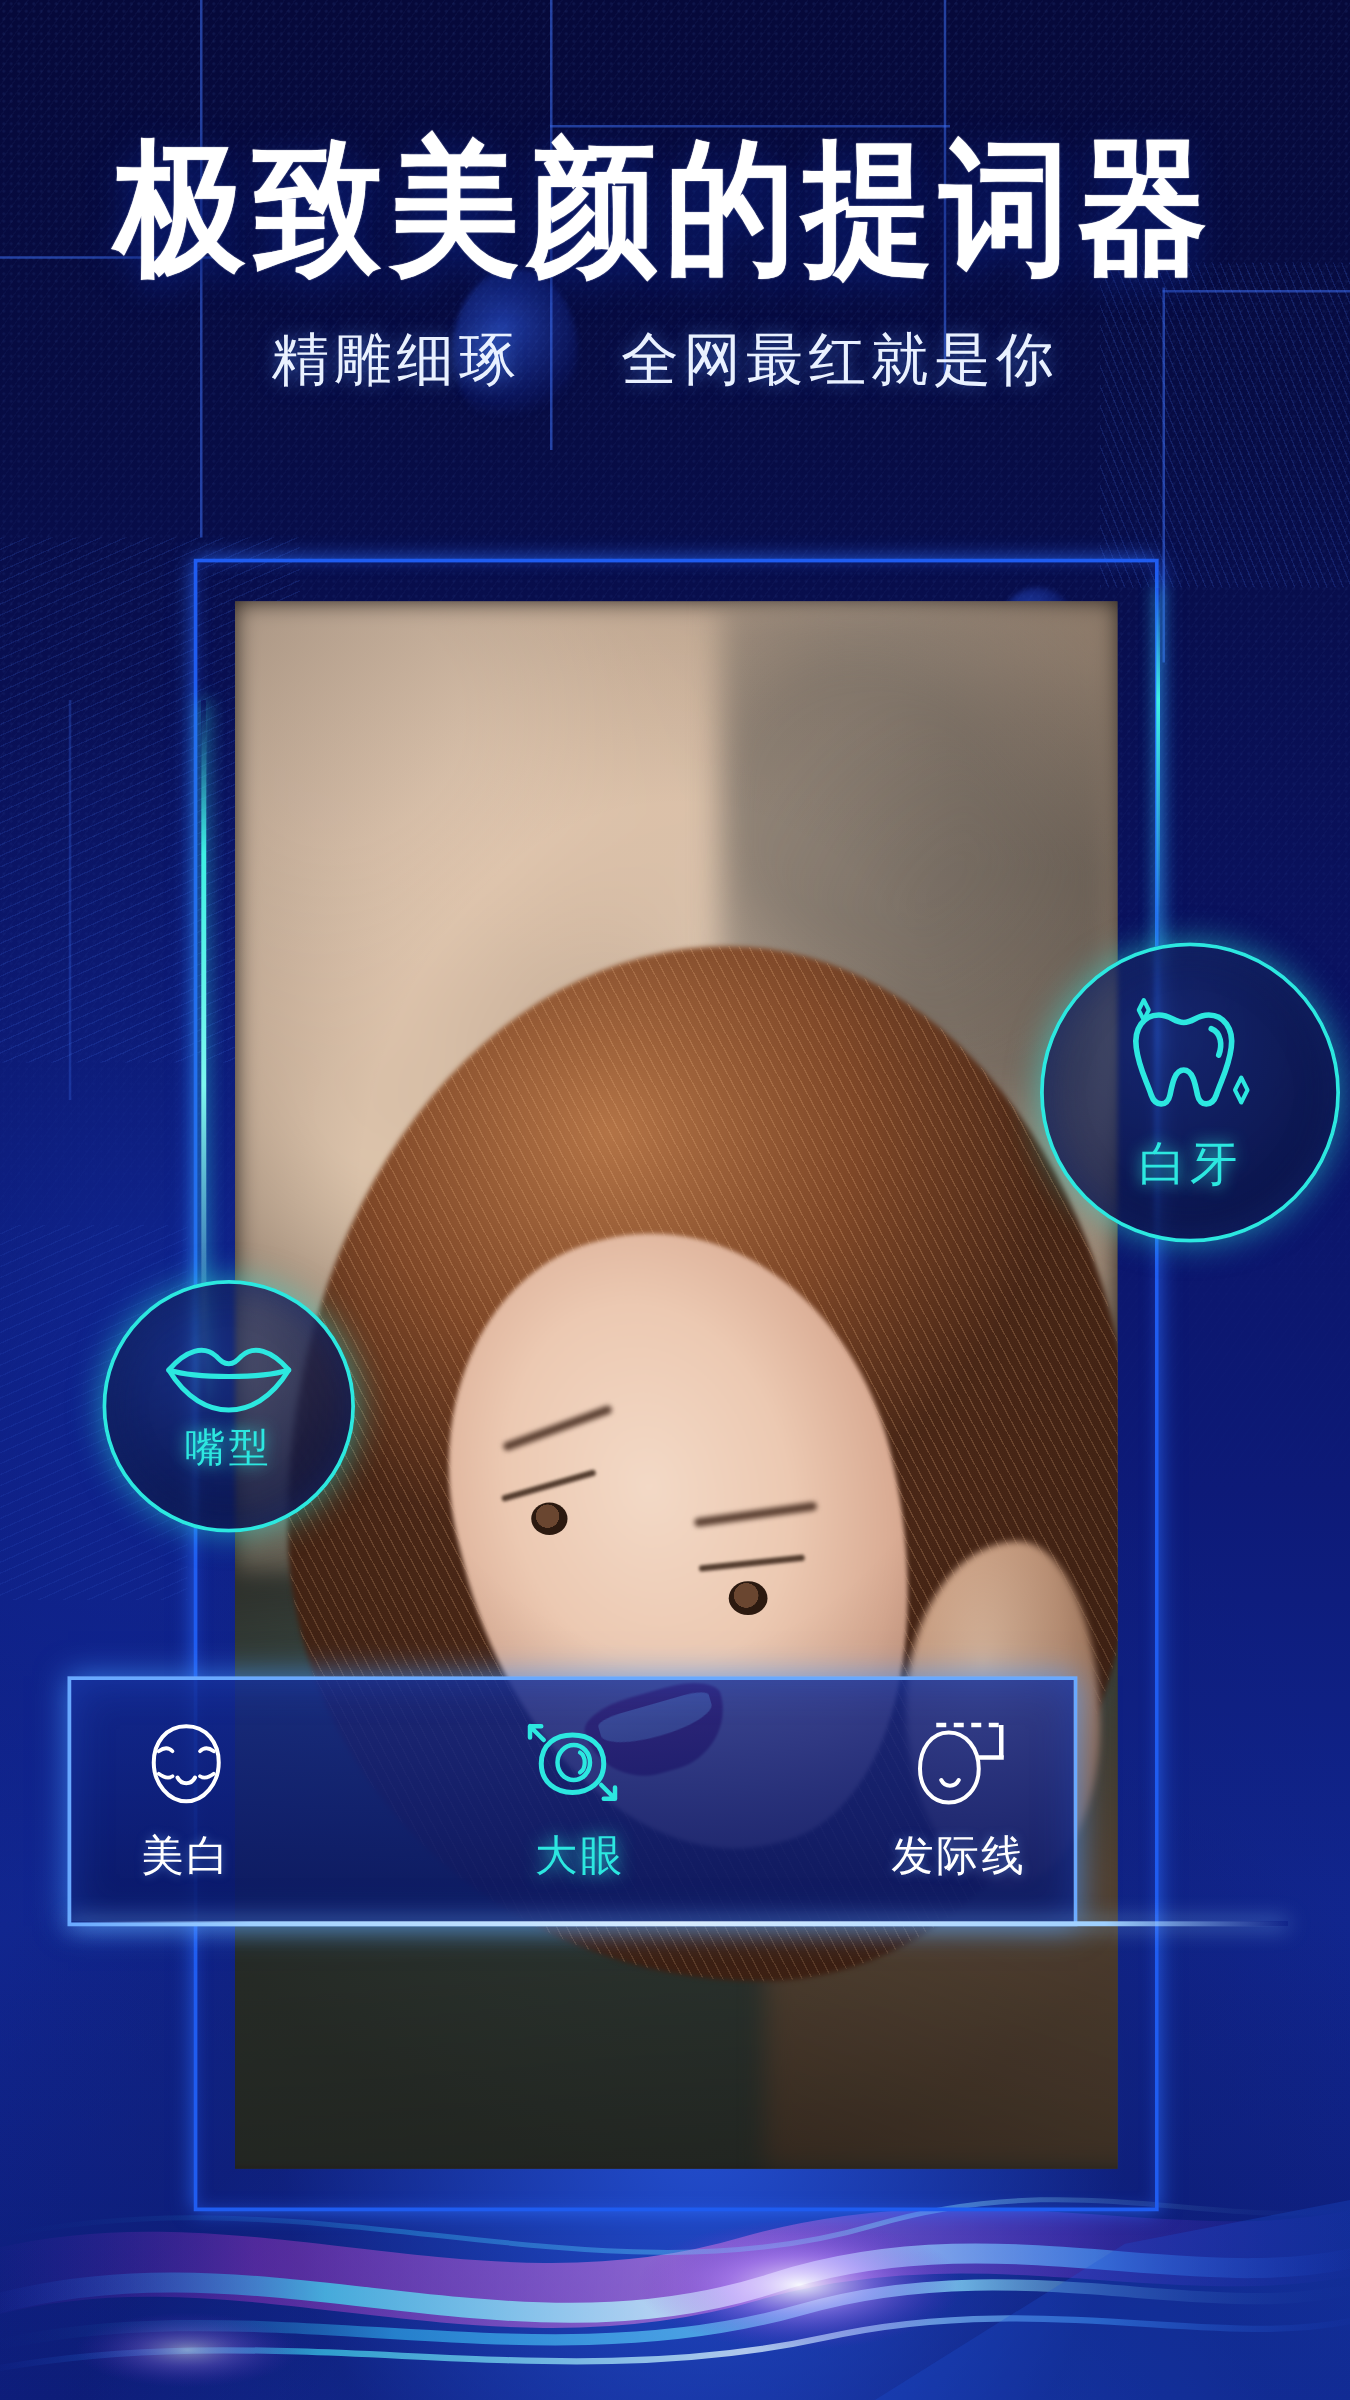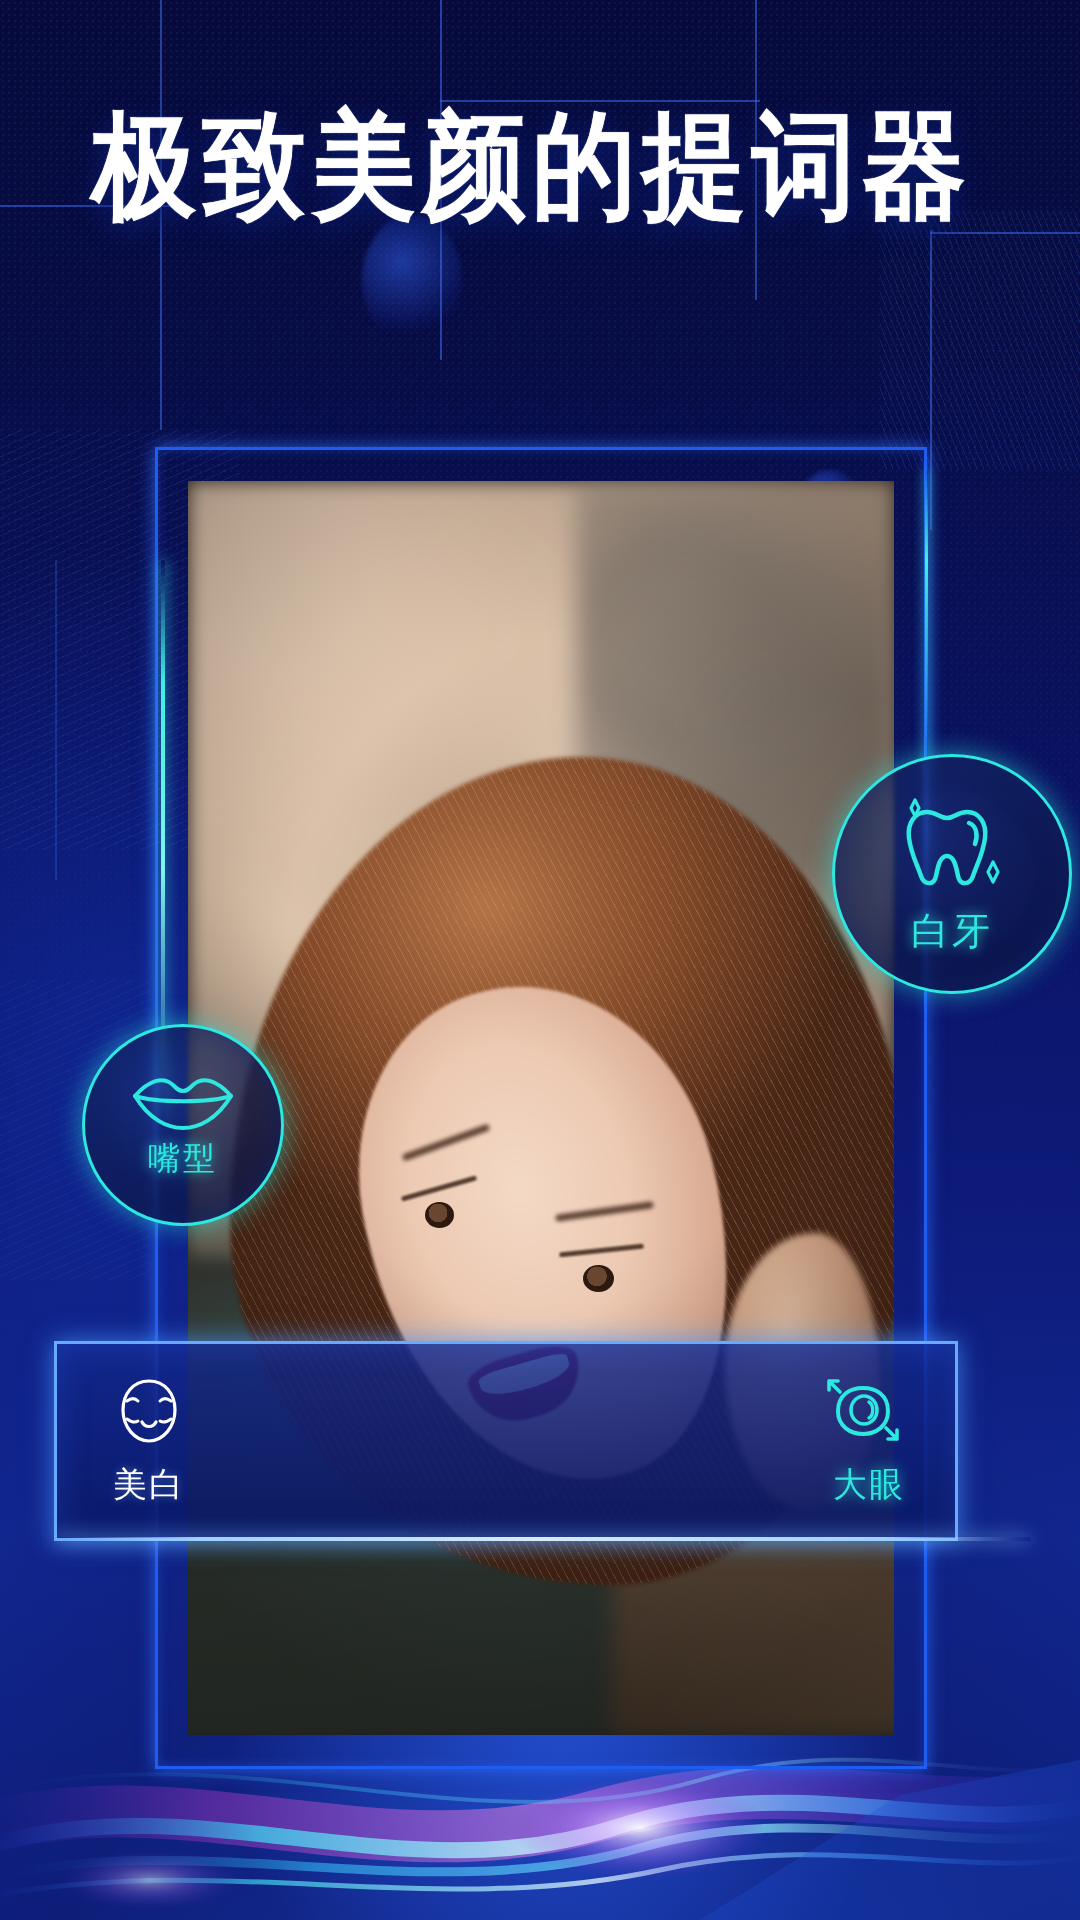--- a/index.html
+++ b/index.html
@@ -199,21 +199,21 @@
   .badge-mouth{left:82px;top:1024px;width:196px;height:196px;}
   .badge-label{
     color:#2ce8e0;font-size:38px;letter-spacing:3px;margin-top:4px;
     text-shadow:0 0 12px rgba(44,232,224,.9);
   }
   .badge-mouth .badge-label{font-size:32px;}
   .badge svg{display:block;}
 
   
   .toolbar{
-    position:absolute;left:54px;top:1341px;width:904px;height:200px;
+    position:absolute;left:54px;top:1341px;width:808px;height:200px;
     box-sizing:border-box;
     border:3px solid #69a9ff;
     background:linear-gradient(180deg, rgba(18,40,140,.80) 0%, rgba(13,30,118,.86) 55%, rgba(10,24,100,.9) 100%);
     box-shadow:0 0 24px rgba(70,150,255,.75), inset 0 0 32px rgba(40,90,220,.35);
     display:flex;align-items:center;justify-content:space-between;
     padding:0 34px;
   }
   .toolbar-item{
     width:116px;display:flex;flex-direction:column;align-items:center;gap:14px;
   }
@@ -290,20 +290,25 @@
       <path d="M-20,214 C240,150 470,268 700,200 C870,150 990,212 1100,182" fill="none" stroke="url(#w3)" stroke-width="4" opacity=".55"></path>
       <path d="M700,340 L900,215 L1080,180 L1080,340 Z" fill="#1b54d8" opacity=".28"></path>
       <ellipse cx="640" cy="248" rx="130" ry="52" fill="url(#glowc)"></ellipse>
       <ellipse cx="150" cy="300" rx="90" ry="30" fill="url(#glowc)" opacity=".5"></ellipse>
     </svg>
   </div>
 </div>
 
 <div class="header">
   <div class="title">极致美颜的提词器</div>
+  <div class="subtitle">
+    <span>精雕细琢</span>
+    <span class="gap"></span>
+    <span>全网最红就是你</span>
+  </div>
 </div>
 
 <div class="frame"></div>
 <div class="frame-accent"></div>
 <div class="frame-accent2"></div>
 
 <div class="photo">
   <div class="photo-inner">
     <div class="ph-bokeh"></div>
     <div class="ph-bokeh2"></div>
@@ -368,16 +373,28 @@
         <path d="M45 28 C50 31 50 41 45 44" fill="none" stroke="#2ce8e0" stroke-width="3.4" stroke-linecap="round"></path>
         <path d="M16 18 L5 7 M5 7 L5 16 M5 7 L14 7" fill="none" stroke="#2ce8e0" stroke-width="3.6" stroke-linecap="round"></path>
         <path d="M62 54 L73 65 M73 65 L73 56 M73 65 L64 65" fill="none" stroke="#2ce8e0" stroke-width="3.6" stroke-linecap="round"></path>
       </svg>
     </span>
     <span class="toolbar-label">大眼</span>
   </div>
 
 
 
+  <div class="toolbar-item">
+    <span class="toolbar-icon">
+      <svg width="84" height="74" viewBox="0 0 84 74">
+        <path d="M34 12 C48 12 58 25 58 41 C58 57 47 68 34 68 C21 68 11 57 11 41 C11 25 20 12 34 12 Z" fill="none" stroke="#ffffff" stroke-width="3.2"></path>
+        <path d="M28 50 C31 56 39 56 42 50" fill="none" stroke="#ffffff" stroke-width="3.2" stroke-linecap="round"></path>
+        <line x1="24" y1="6" x2="76" y2="6" stroke="#ffffff" stroke-width="3.6" stroke-dasharray="8 6"></line>
+        <line x1="76" y1="6" x2="76" y2="32" stroke="#ffffff" stroke-width="3.6"></line>
+        <line x1="56" y1="32" x2="78" y2="32" stroke="#ffffff" stroke-width="3.6"></line>
+      </svg>
+    </span>
+    <span class="toolbar-label">发际线</span>
+  </div>
 
 
 </div>
 <div class="toolbar-bottom-glow"></div>
 
 </body></html>

